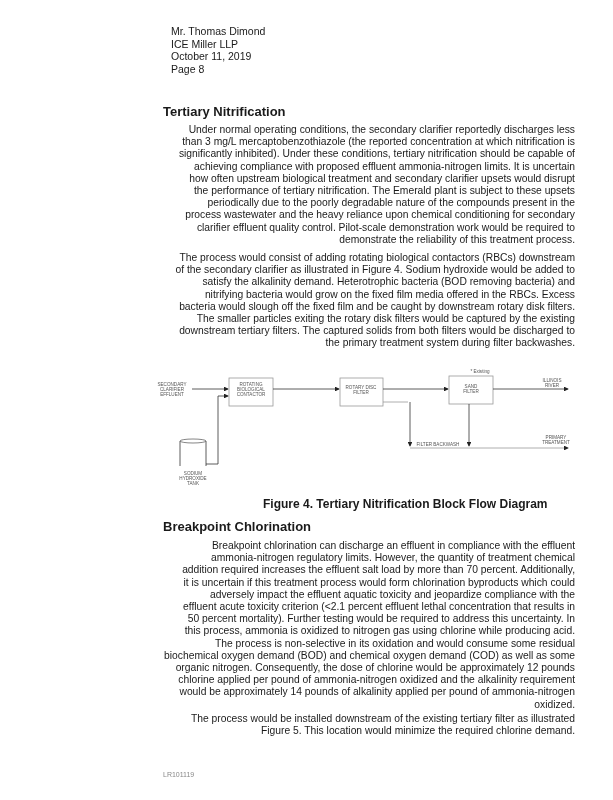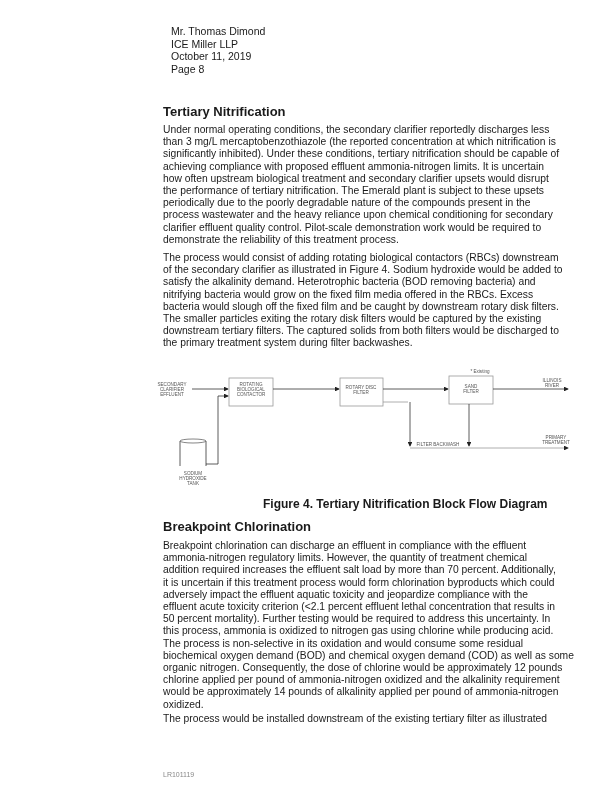--- a/index.html
+++ b/index.html
@@ -1,21 +1,21 @@
 <!DOCTYPE html>
 <html><head>
 <meta charset="utf-8">
 <style>
   html, body { margin: 0; padding: 0; background: #ffffff; }
   body { width: 613px; height: 800px; position: relative; overflow: hidden;
          font-family: "Liberation Sans", sans-serif; color: #1a1a1a; }
   .header { position: absolute; left: 163px; top: 25px; font-size: 10.5px; line-height: 12.5px; margin-left: 8px; }
   .h2 { position: absolute; left: 163px; font-size: 13px; font-weight: bold; }
   .para { position: absolute; left: 163px; width: 412px; font-size: 10.3px; line-height: 12.2px;
-          text-align: left; }
+          text-align: right; }
   .para .ln { display: block; white-space: nowrap; }
   .caption { position: absolute; left: 263px; top: 497px; font-size: 12px; font-weight: bold; }
   .footer { position: absolute; left: 163px; top: 771px; font-size: 7px; color: #888; }
   svg text { font-family: "Liberation Sans", sans-serif; fill: #555; }
 </style>
 </head>
 <body>
 
 <div class="header">
   <div>Mr. Thomas Dimond</div>
@@ -125,15 +125,16 @@
   <span class="ln">The process is non-selective in its oxidation and would consume some residual</span>
   <span class="ln">biochemical oxygen demand (BOD) and chemical oxygen demand (COD) as well as some</span>
   <span class="ln">organic nitrogen. Consequently, the dose of chlorine would be approximately 12 pounds</span>
   <span class="ln">chlorine applied per pound of ammonia-nitrogen oxidized and the alkalinity requirement</span>
   <span class="ln">would be approximately 14 pounds of alkalinity applied per pound of ammonia-nitrogen</span>
   <span class="ln">oxidized.</span>
 </div>
 
 <div class="para" style="top:713px">
   <span class="ln">The process would be installed downstream of the existing tertiary filter as illustrated</span>
+  <span class="ln">Figure 5. This location would minimize the required chlorine demand.</span>
 </div>
 
 <div class="footer">LR101119</div>
 
 </body></html>

